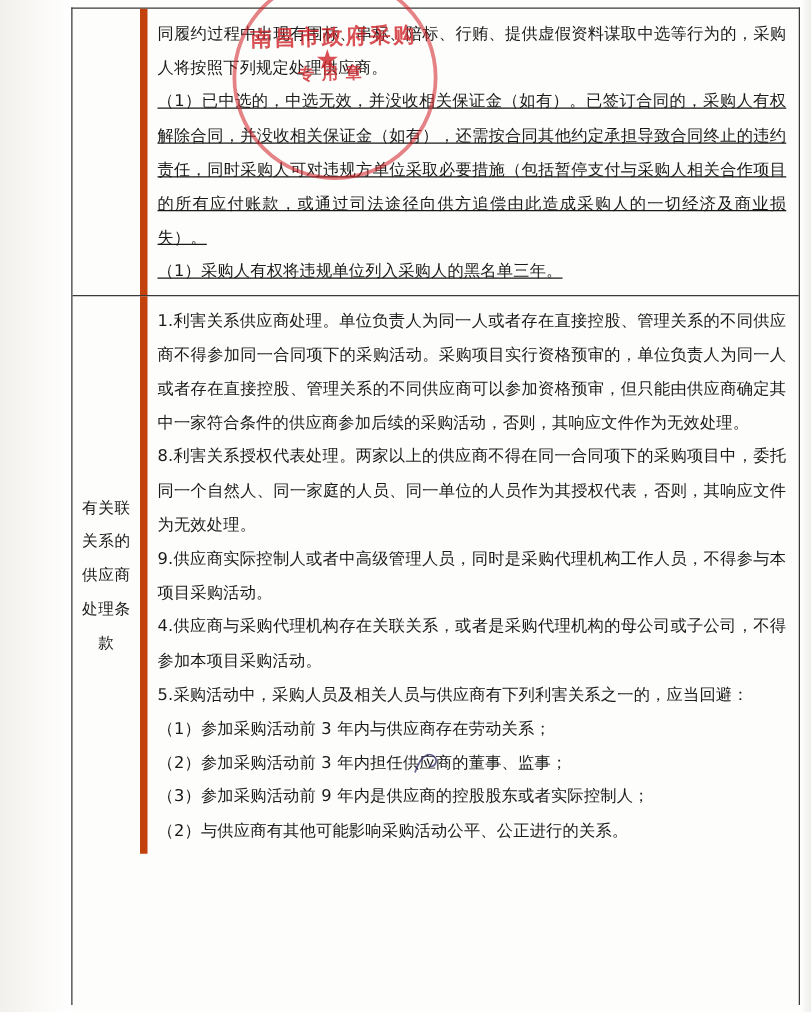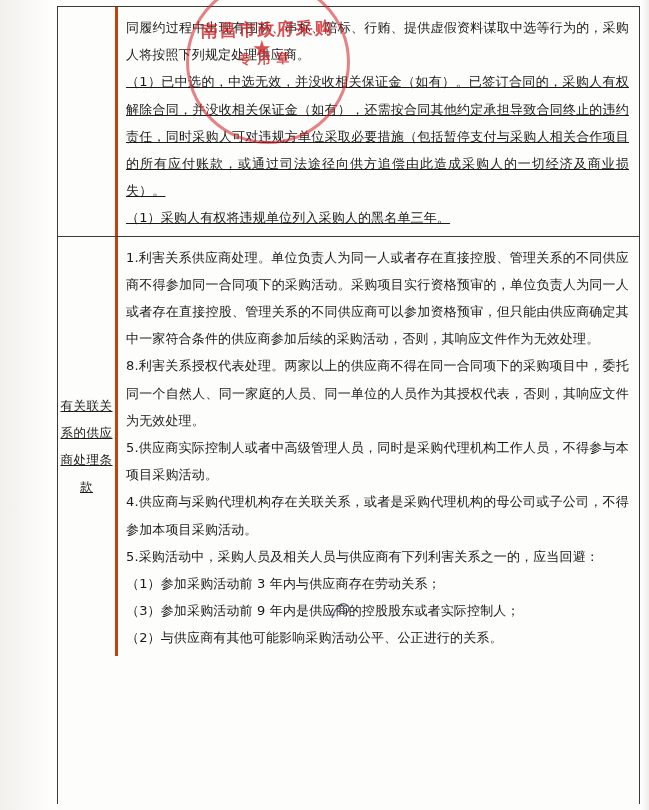--- a/index.html
+++ b/index.html
@@ -36,28 +36,27 @@
   .row {
     display: flex;
     box-sizing: border-box;
   }
   .row-top {
     border-bottom: 1px solid #3a3a3a;
   }
   .cell-label {
     width: 60px;
     flex: 0 0 60px;
-    border-right: 3px solid #c2410c;
+    border-right: 6px solid #c2410c;
     box-sizing: border-box;
     display: flex;
     align-items: center;
     justify-content: flex-end;
     text-align: center;
     padding: 4px 2px;
-    text-decoration: underline;
   }
   .cell-label .lbl {
     font-size: 12.5px;
     line-height: 27px;
     letter-spacing: 0.5px;
   }
   .cell-body {
     flex: 1 1 auto;
     box-sizing: border-box;
     padding: 7px 10px 4px 8px;
@@ -164,24 +163,25 @@
       </div>
     </div>
 
     <div class="row">
       <div class="cell-label">
         <span class="lbl">有关联关系的供应商处理条款</span>
       </div>
       <div class="cell-body">
         <p class="para">1.利害关系供应商处理。单位负责人为同一人或者存在直接控股、管理关系的不同供应商不得参加同一合同项下的采购活动。采购项目实行资格预审的，单位负责人为同一人或者存在直接控股、管理关系的不同供应商可以参加资格预审，但只能由供应商确定其中一家符合条件的供应商参加后续的采购活动，否则，其响应文件作为无效处理。</p>
         <p class="para">8.利害关系授权代表处理。两家以上的供应商不得在同一合同项下的采购项目中，委托同一个自然人、同一家庭的人员、同一单位的人员作为其授权代表，否则，其响应文件为无效处理。</p>
-        <p class="para">5.供应商实际控制人或者中高级管理人员，同时是采购代理机构工作人员，不得参与本项目采购活动。</p>
+        <p class="para">9.供应商实际控制人或者中高级管理人员，同时是采购代理机构工作人员，不得参与本项目采购活动。</p>
         <p class="para">4.供应商与采购代理机构存在关联关系，或者是采购代理机构的母公司或子公司，不得参加本项目采购活动。</p>
         <p class="para">5.采购活动中，采购人员及相关人员与供应商有下列利害关系之一的，应当回避：</p>
         <p class="para">（1）参加采购活动前 3 年内与供应商存在劳动关系；</p>
+        <p class="para">（2）参加采购活动前 3 年内担任供应商的董事、监事；</p>
         <p class="para">（3）参加采购活动前 9 年内是供应商的控股股东或者实际控制人；</p>
         <p class="para">（2）与供应商有其他可能影响采购活动公平、公正进行的关系。</p>
       </div>
     </div>
 
   </div>
 
   <div class="seal">
     <div class="ring"></div>
     <div class="seal-text">南昌市政府采购</div>

